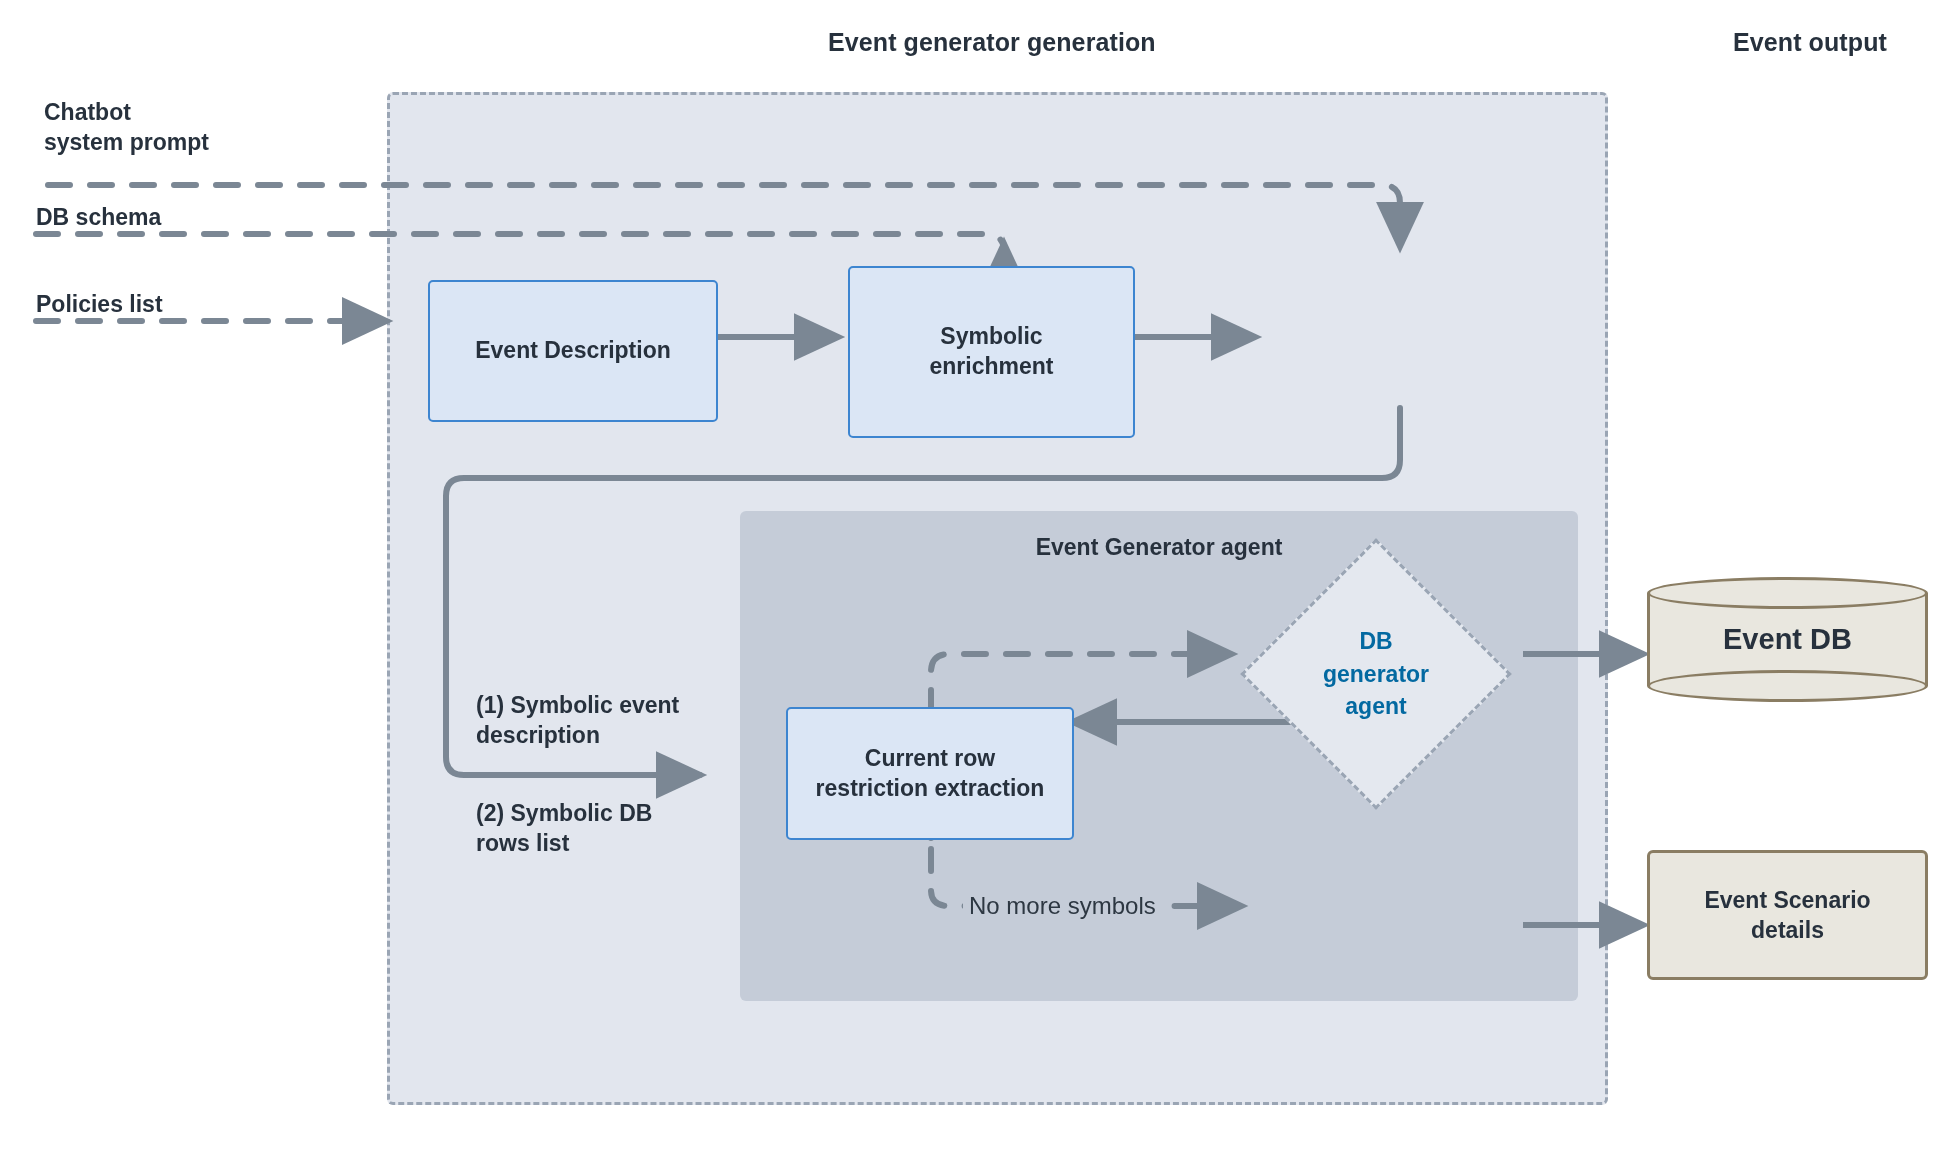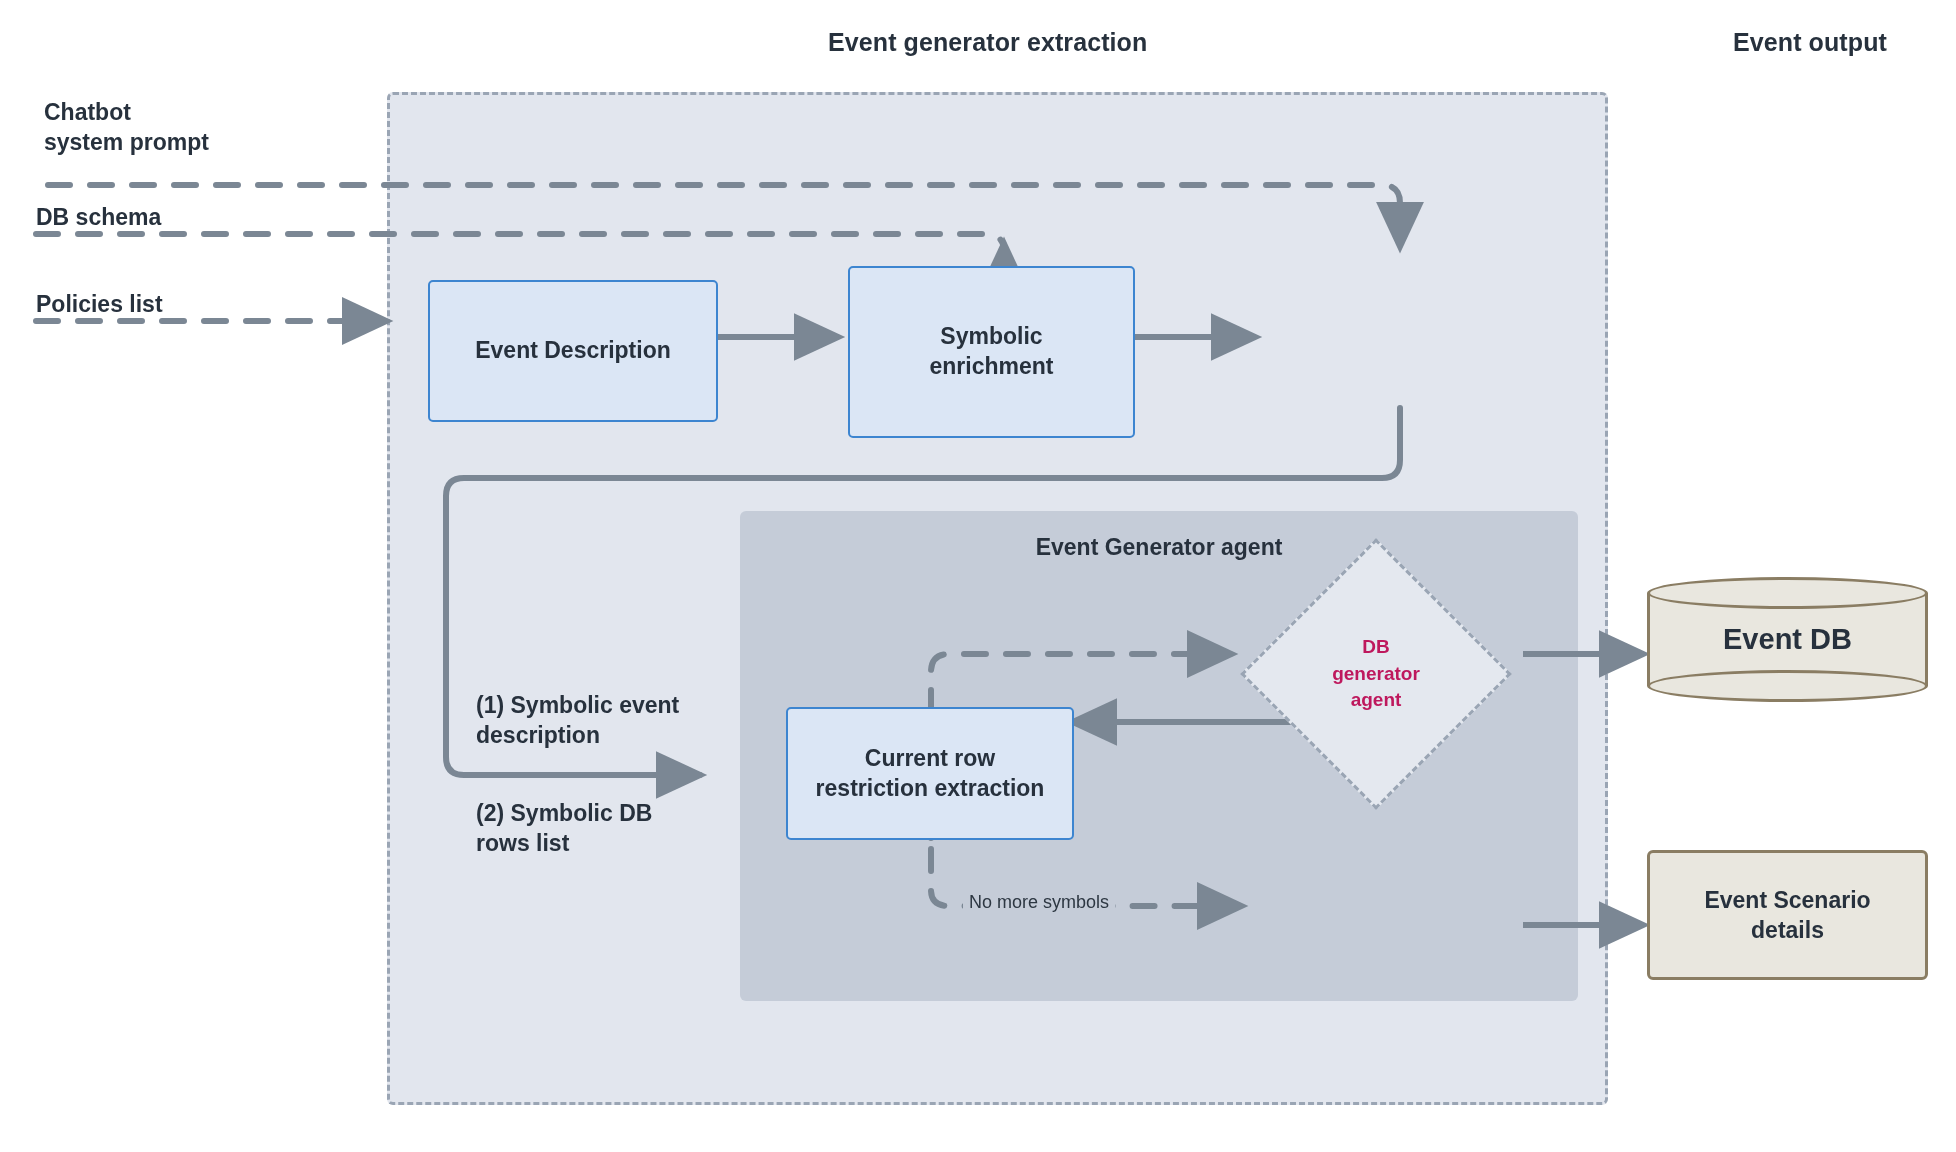--- a/index.html
+++ b/index.html
@@ -103,23 +103,23 @@
     background: #e4e8ef;
     border: 3px dashed #9aa5b4;
     transform: rotate(45deg);
   }
   .diamond-label {
     position: absolute;
     display: flex;
     align-items: center;
     justify-content: center;
     text-align: center;
-    font-size: 19px;
-    font-weight: bold;
-    color: #be185d;
+    font-size: 23px;
+    font-weight: bold;
+    color: #0369a1;
     line-height: 1.42;
     white-space: pre-line;
   }
 
   .cyl {
     position: absolute;
   }
   .cyl .body {
     position: absolute;
     left: 0;
@@ -179,37 +179,37 @@
     position: absolute;
     font-size: 23px;
     font-weight: bold;
     color: #27313d;
     line-height: 1.32;
     white-space: pre-line;
   }
 
   .edge-label {
     position: absolute;
-    font-size: 18px;
+    font-size: 24px;
     font-weight: normal;
     color: #2d3742;
     background: #c5ccd8;
     padding: 0 6px;
     white-space: nowrap;
   }
 </style>
 </head>
 <body>
 
 <div id="canvas">
 
   <div class="outer-panel"></div>
   <div class="agent-panel"></div>
 
-  <div class="hdr" style="left:828px; top:28px;">Event generator extraction</div>
+  <div class="hdr" style="left:828px; top:28px;">Event generator generation</div>
   <div class="hdr" style="left:1733px; top:28px;">Event output</div>
 
   <div class="side-label" style="left:44px; top:98px;">Chatbot
 system prompt</div>
   <div class="side-label" style="left:36px; top:203px;">DB schema</div>
   <div class="side-label" style="left:36px; top:290px;">Policies list</div>
 
   <svg id="wires" viewBox="0 0 1956 1152">
     <defs>
       <marker id="arrowSolid" markerWidth="9" markerHeight="8" refX="7.4" refY="4" orient="auto" markerUnits="strokeWidth">

